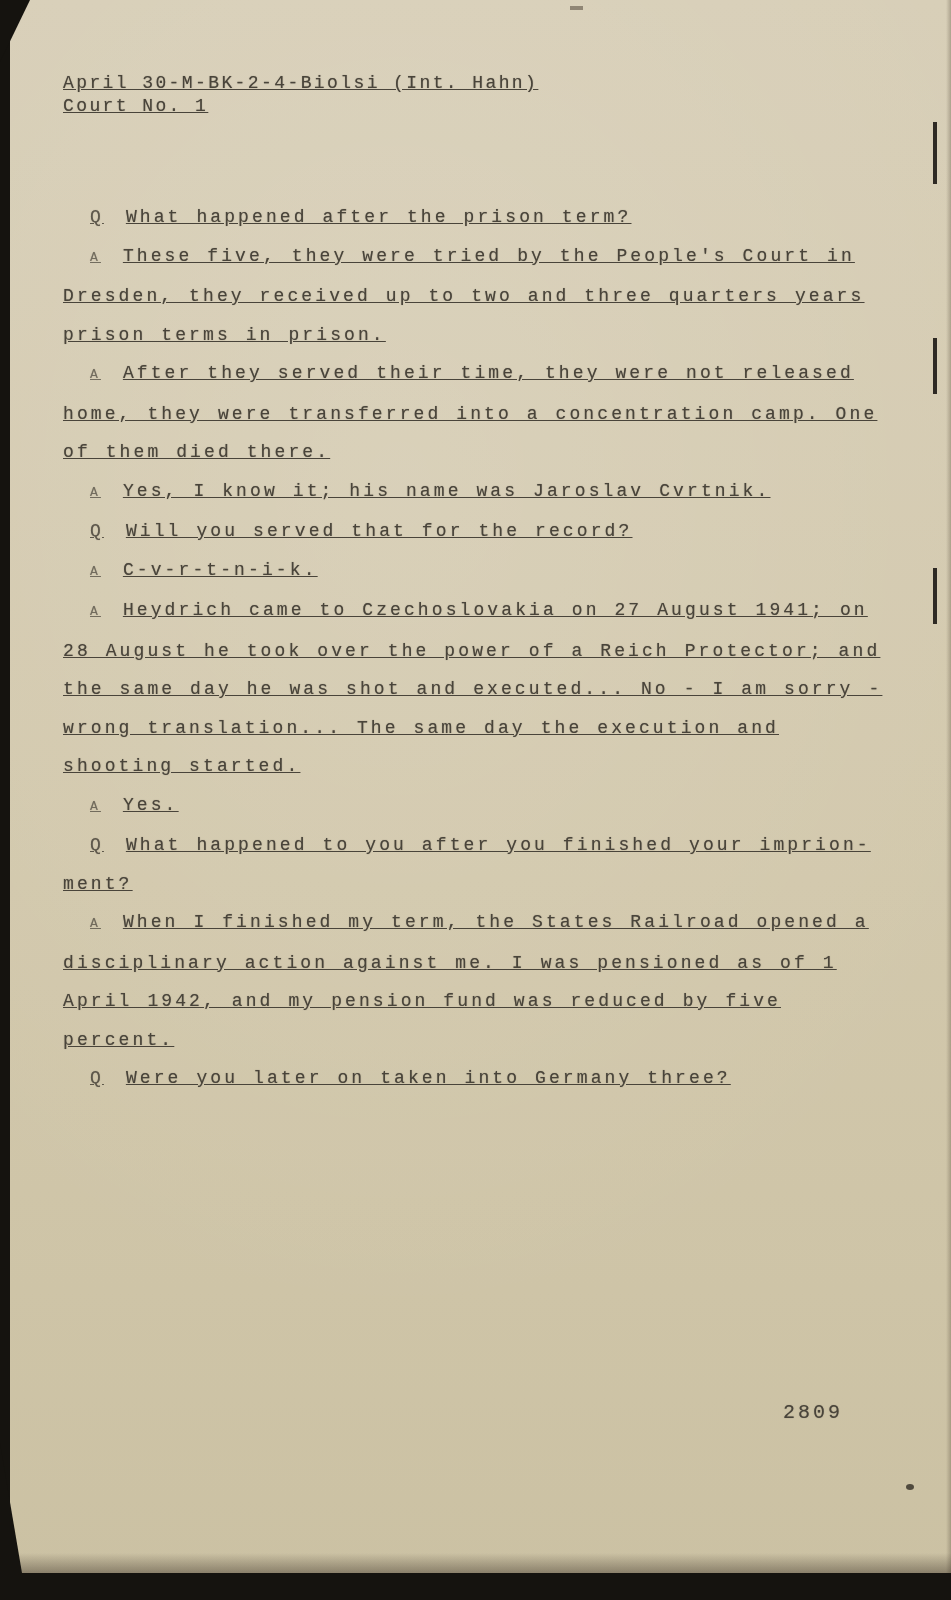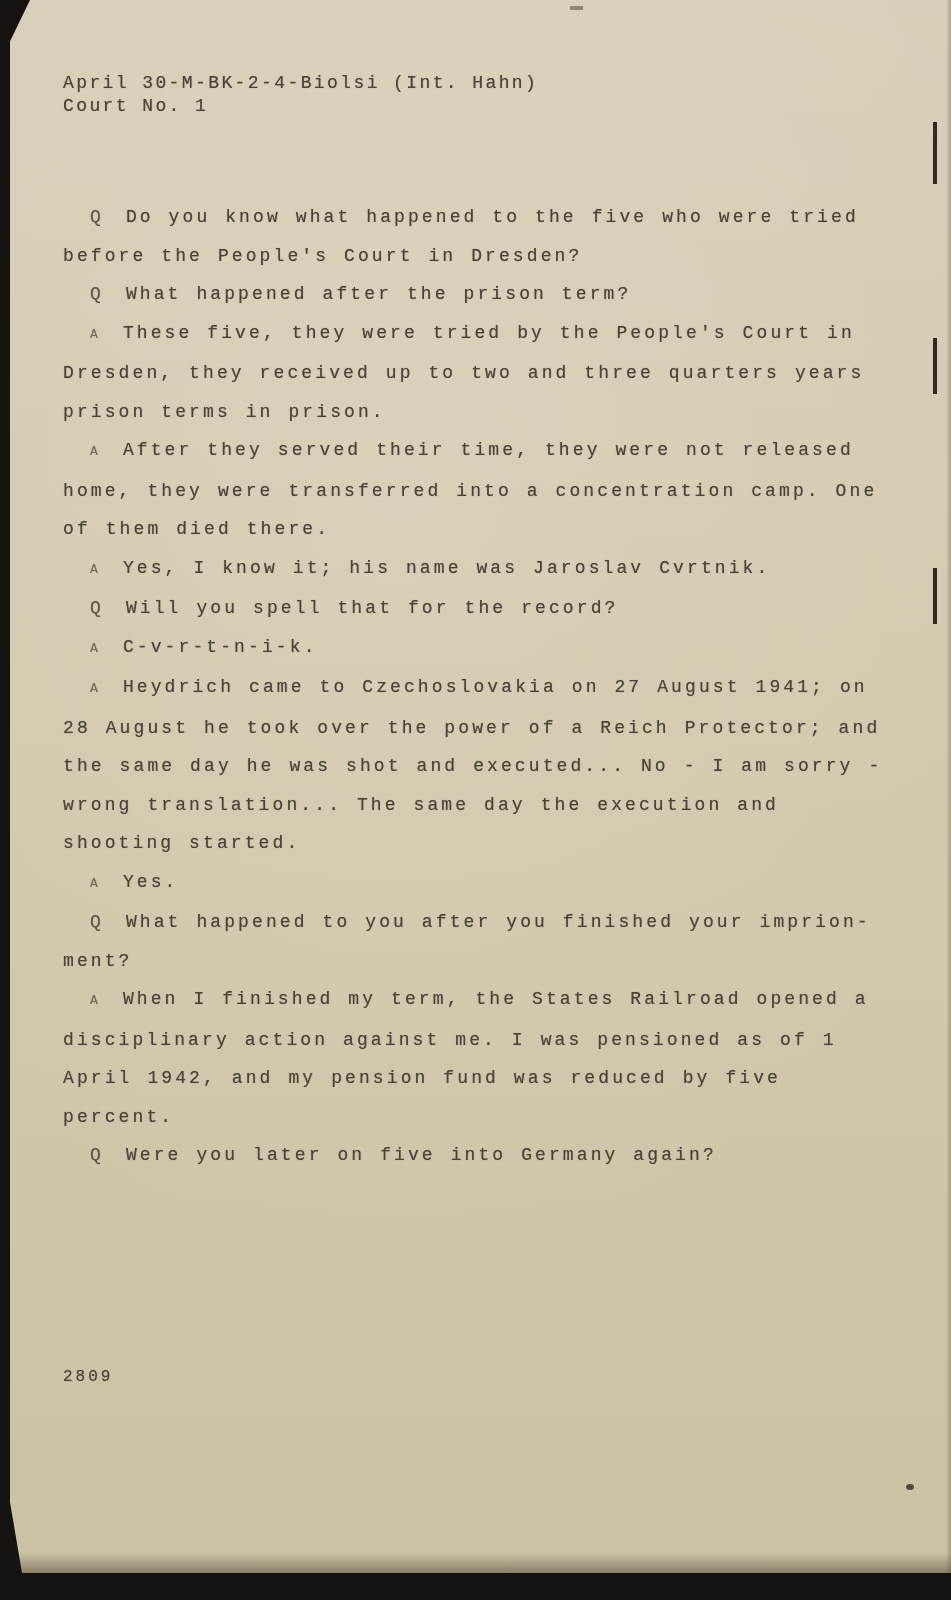--- a/index.html
+++ b/index.html
@@ -19,20 +19,21 @@
       linear-gradient(#d8cfb8, var(--paper, #d2c8ac) 55%, #cbc1a3);
   }
 
   .paper-content {
     position: absolute;
     inset: 0;
     padding: 72px 60px 0 63px;
     box-sizing: border-box;
     color: var(--ink, #49443a);
     text-shadow: 0 0 1px rgba(73, 68, 58, 0.55);
+    text-decoration: underline;
   }
 
   .doc-header {
     font-size: 18px;
     line-height: 23px;
     letter-spacing: 2.4px;
     white-space: nowrap;
   }
 
   .transcript {
@@ -56,24 +57,24 @@
   }
 
   .speaker-a {
     font-size: 13px;
     opacity: 0.7;
   }
 
   .page-footer {
     position: absolute;
     left: 63px;
-    top: 1368px;
+    top: 1401px;
     width: 780px;
-    text-align: left;
-    font-size: 16px;
+    text-align: right;
+    font-size: 20px;
     letter-spacing: 3px;
   }
 
   
   .edge-left {
     position: absolute;
     left: 0; top: 0;
     width: 10px; height: 100%;
     background: var(--edge, #15130f);
   }
@@ -135,32 +136,31 @@
 <div class="scan" style="--paper: #d2c8ac; --ink: #49443a; --edge: #15130f;">
 
   <div class="paper-content">
 
     <header class="doc-header">
       <div>April 30-M-BK-2-4-Biolsi (Int. Hahn)</div>
       <div>Court No. 1</div>
     </header>
 
     <main class="transcript" id="transcript">
-        <p class="qa"><span class="speaker speaker-q">Q</span><span class="utterance">Do you know what happened to the five who were tried before the People's Court in Dresden?</span></p>
         <p class="qa"><span class="speaker speaker-q">Q</span><span class="utterance">What happened after the prison term?</span></p>
         <p class="qa"><span class="speaker speaker-a">A</span><span class="utterance">These five, they were tried by the People's Court in Dresden, they received up to two and three quarters years prison terms in prison.</span></p>
         <p class="qa"><span class="speaker speaker-a">A</span><span class="utterance">After they served their time, they were not released home, they were transferred into a concentration camp. One of them died there.</span></p>
         <p class="qa"><span class="speaker speaker-a">A</span><span class="utterance">Yes, I know it; his name was Jaroslav Cvrtnik.</span></p>
-        <p class="qa"><span class="speaker speaker-q">Q</span><span class="utterance">Will you spell that for the record?</span></p>
+        <p class="qa"><span class="speaker speaker-q">Q</span><span class="utterance">Will you served that for the record?</span></p>
         <p class="qa"><span class="speaker speaker-a">A</span><span class="utterance">C-v-r-t-n-i-k.</span></p>
         <p class="qa"><span class="speaker speaker-a">A</span><span class="utterance">Heydrich came to Czechoslovakia on 27 August 1941; on 28 August he took over the power of a Reich Protector; and the same day he was shot and executed... No - I am sorry - wrong translation... The same day the execution and shooting started.</span></p>
         <p class="qa"><span class="speaker speaker-a">A</span><span class="utterance">Yes.</span></p>
         <p class="qa"><span class="speaker speaker-q">Q</span><span class="utterance">What happened to you after you finished your imprion-ment?</span></p>
         <p class="qa"><span class="speaker speaker-a">A</span><span class="utterance">When I finished my term, the States Railroad opened a disciplinary action against me. I was pensioned as of 1 April 1942, and my pension fund was reduced by five percent.</span></p>
-        <p class="qa"><span class="speaker speaker-q">Q</span><span class="utterance">Were you later on five into Germany again?</span></p>
+        <p class="qa"><span class="speaker speaker-q">Q</span><span class="utterance">Were you later on taken into Germany three?</span></p>
       </main>
 
     <footer class="page-footer">
       <span>2809</span>
     </footer>
 
   </div>
 
   <div class="edge-left"></div>
   <div class="edge-right"></div>

